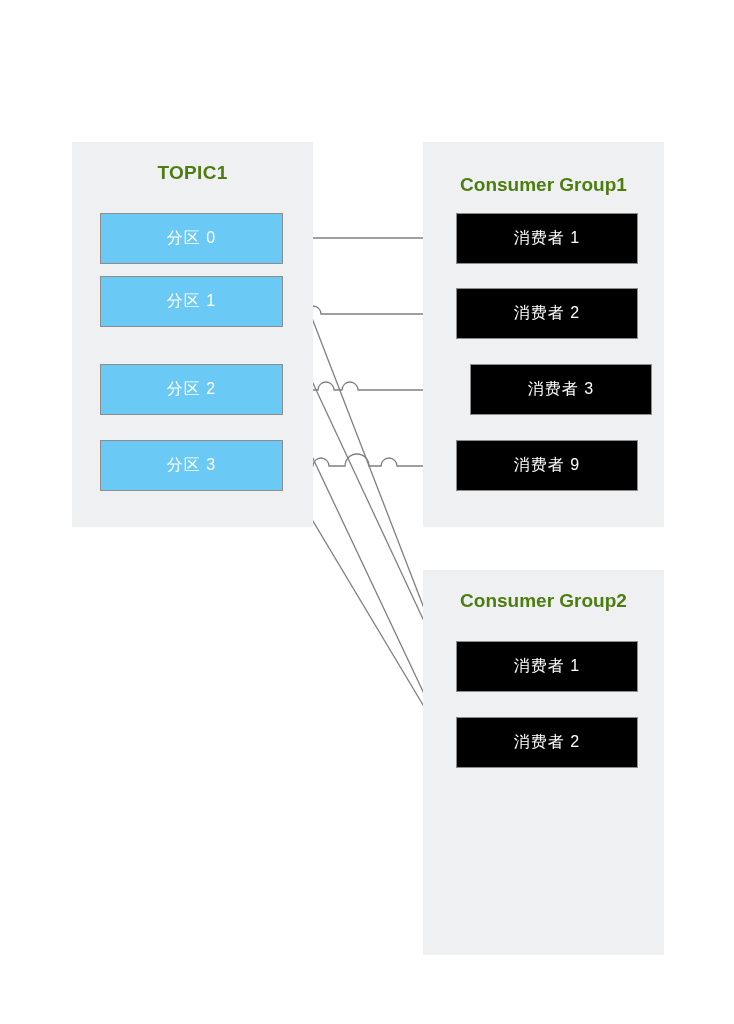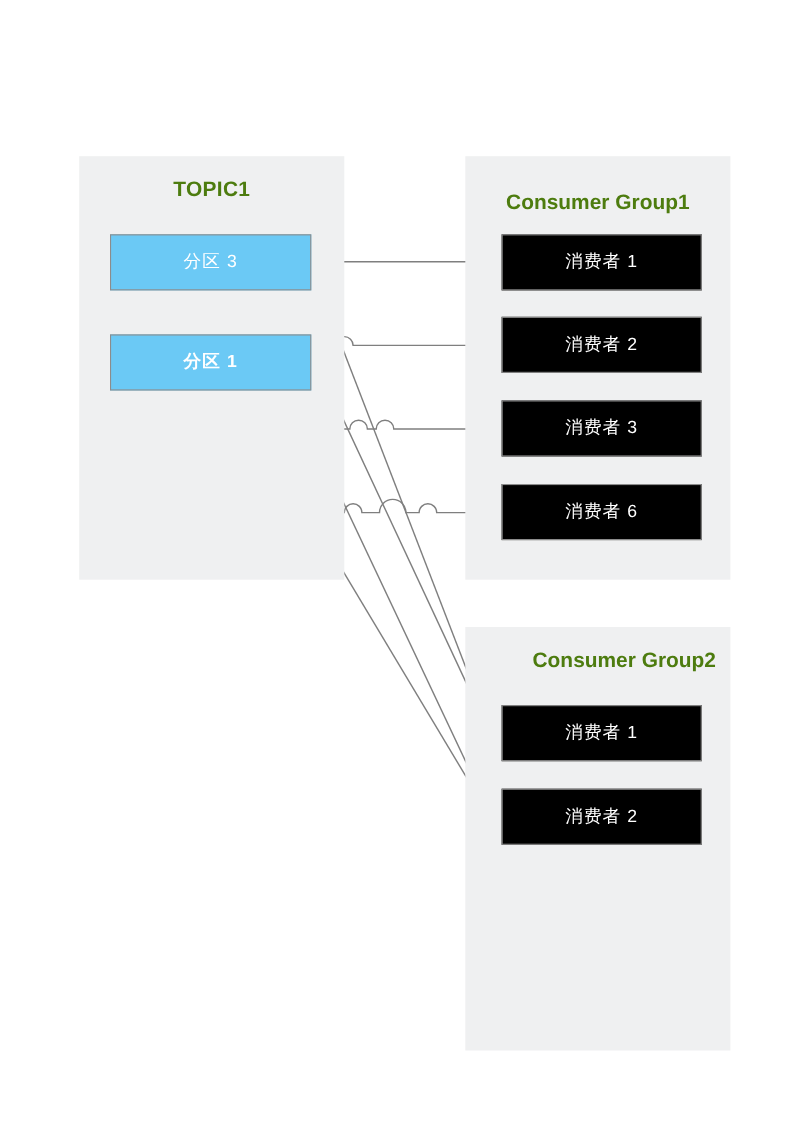--- a/index.html
+++ b/index.html
@@ -42,21 +42,21 @@
     position: absolute;
     left: 0;
     width: 100%;
     text-align: center;
     font-size: 19px;
     font-weight: bold;
     color: #4d7c0f;
   }
   #panel-topic .panel-title  { top: 20px; letter-spacing: 0.3px; }
   #panel-group1 .panel-title { top: 32px; }
-  #panel-group2 .panel-title { top: 20px; margin-left: 24px; }
+  #panel-group2 .panel-title { top: 20px; }
   .node {
     position: absolute;
     box-sizing: border-box;
     border: 1px solid #8c8c8c;
     display: flex;
     align-items: center;
     justify-content: center;
     font-size: 16px;
     color: #ffffff;
     letter-spacing: 1px;
@@ -67,26 +67,26 @@
     width: 183px;
     height: 51px;
   }
   .consumer {
     background: #000000;
     left: 456px;
     width: 182px;
     height: 51px;
   }
   #p0 { top: 213px; }
-  #p1 { top: 304px; font-weight: bold; }
+  #p1 { top: 276px; }
   #p2 { top: 364px; }
   #p3 { top: 440px; }
   #g1c0 { top: 213px; }
   #g1c1 { top: 288px; }
-  #g1c2 { top: 364px; }
+  #g1c2 { top: 364px; margin-left: 14px; }
   #g1c3 { top: 440px; }
   #g2c0 { top: 641px; }
   #g2c1 { top: 717px; }
   svg#wires {
     position: absolute;
     left: 0; top: 0;
     width: 734px;
     height: 1024px;
     pointer-events: none;
   }
@@ -116,30 +116,32 @@
       <path d="M283,243 L444,660" marker-end="url(#ah)"></path>
       <path d="M283,319 L444,664" marker-end="url(#ah)"></path>
       <path d="M283,395 L444,736" marker-end="url(#ah)"></path>
       <path d="M283,471 L444,740" marker-end="url(#ah)"></path>
     </g>
   </svg>
 
   <div class="panel" id="panel-topic">
     <div class="panel-title">TOPIC1</div>
   </div>
-  <div class="node partition" id="p0">分区 3</div>
+  <div class="node partition" id="p0">分区 0</div>
   <div class="node partition" id="p1">分区 1</div>
+  <div class="node partition" id="p2">分区 2</div>
+  <div class="node partition" id="p3">分区 3</div>
 
   <div class="panel" id="panel-group1">
     <div class="panel-title">Consumer Group1</div>
   </div>
   <div class="node consumer" id="g1c0">消费者 1</div>
   <div class="node consumer" id="g1c1">消费者 2</div>
   <div class="node consumer" id="g1c2">消费者 3</div>
-  <div class="node consumer" id="g1c3">消费者 6</div>
+  <div class="node consumer" id="g1c3">消费者 9</div>
 
   <div class="panel" id="panel-group2">
     <div class="panel-title">Consumer Group2</div>
   </div>
   <div class="node consumer" id="g2c0">消费者 1</div>
   <div class="node consumer" id="g2c1">消费者 2</div>
 
 </div>
 
 </body></html>

